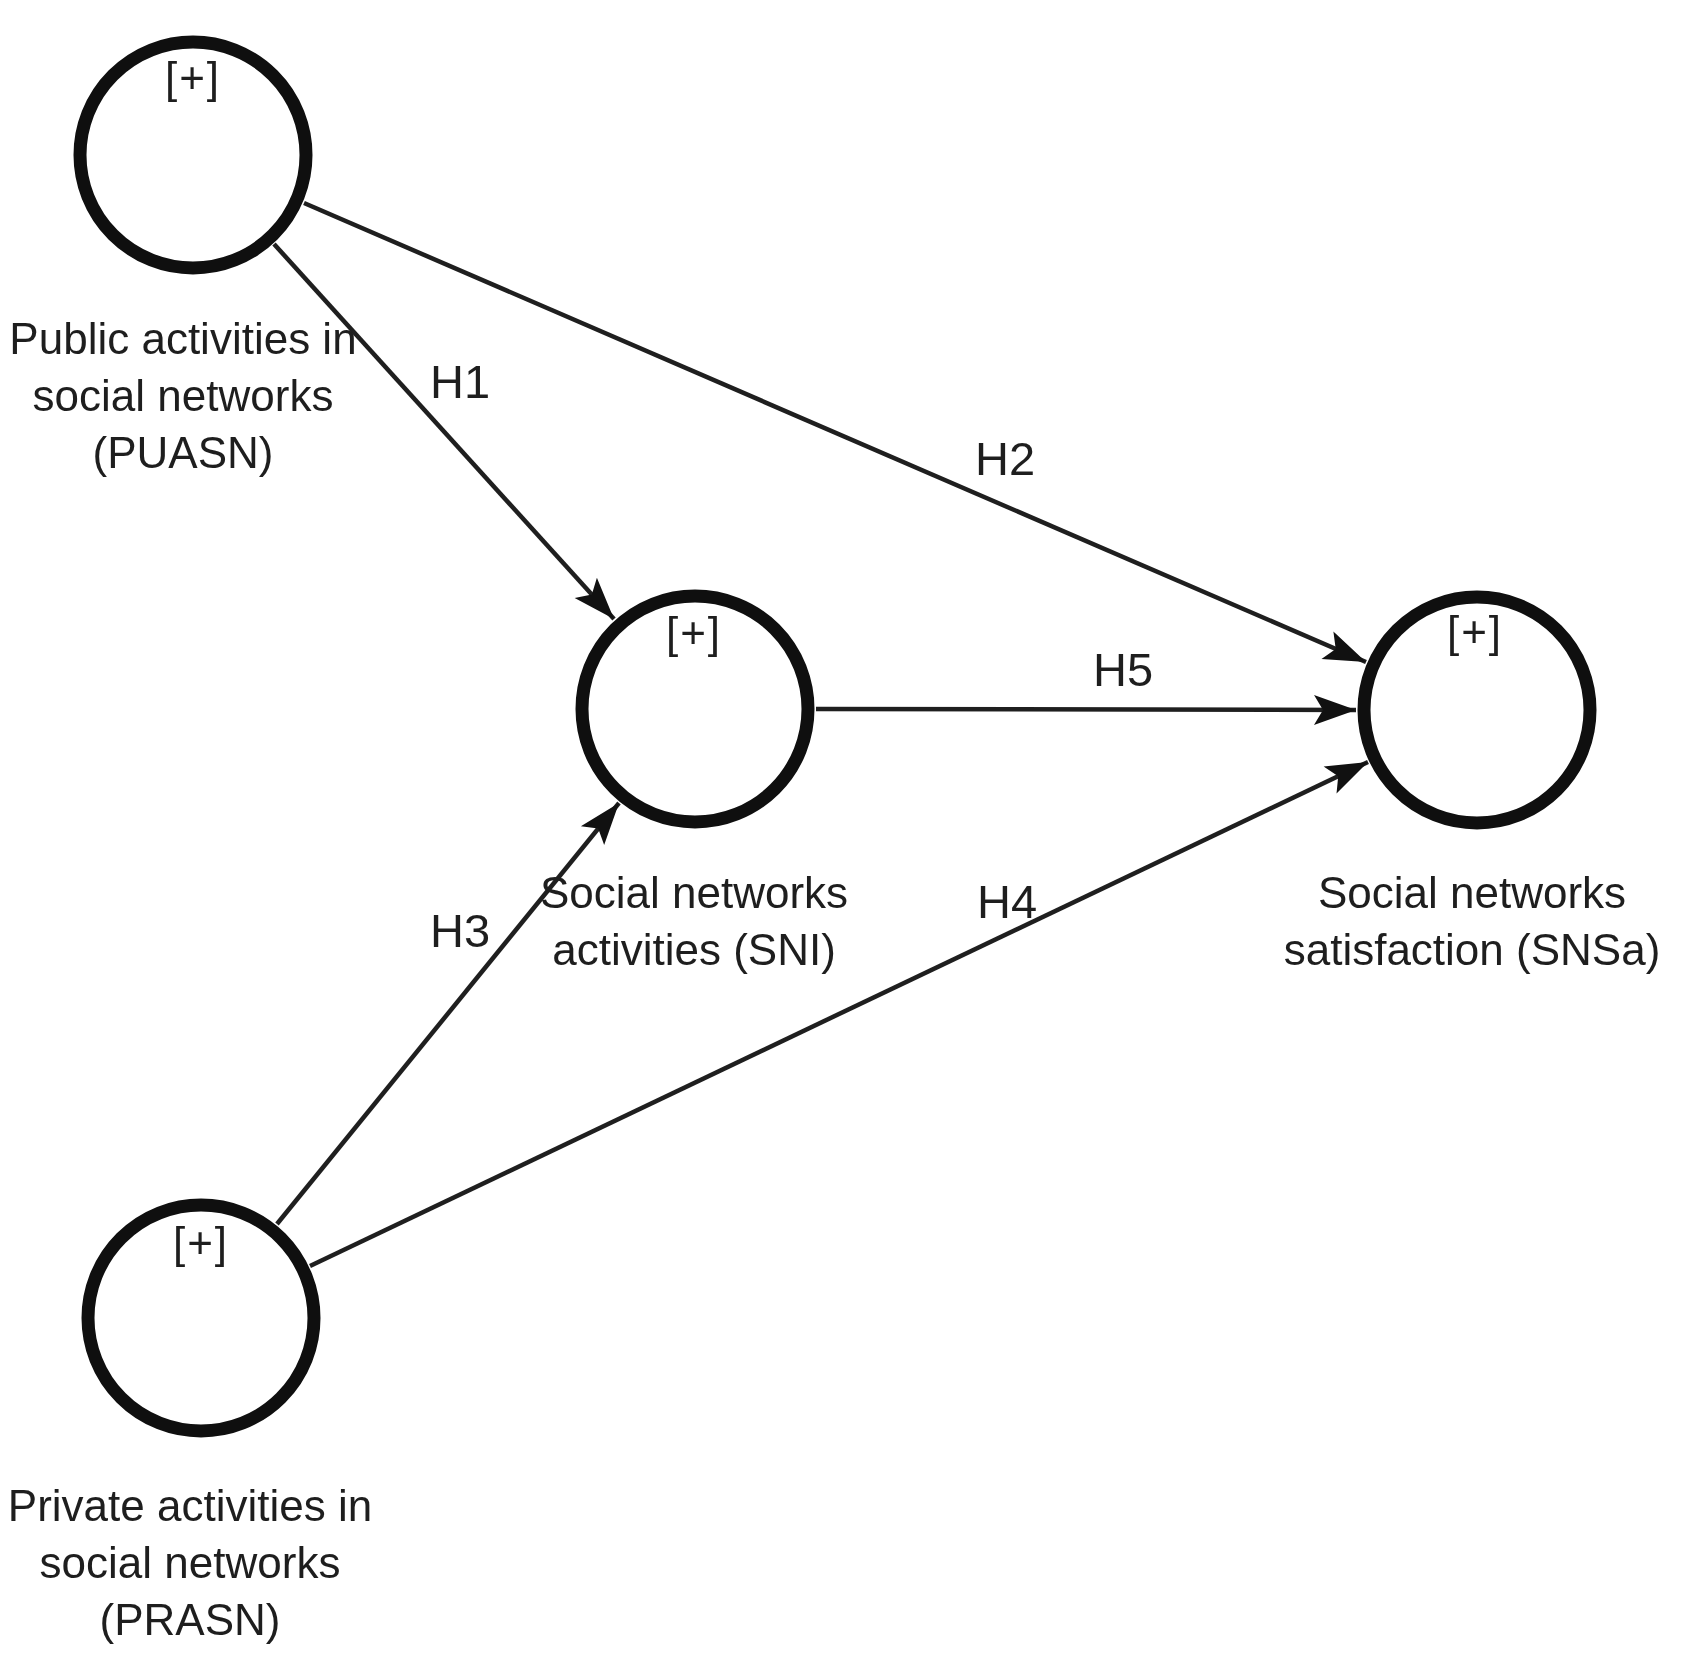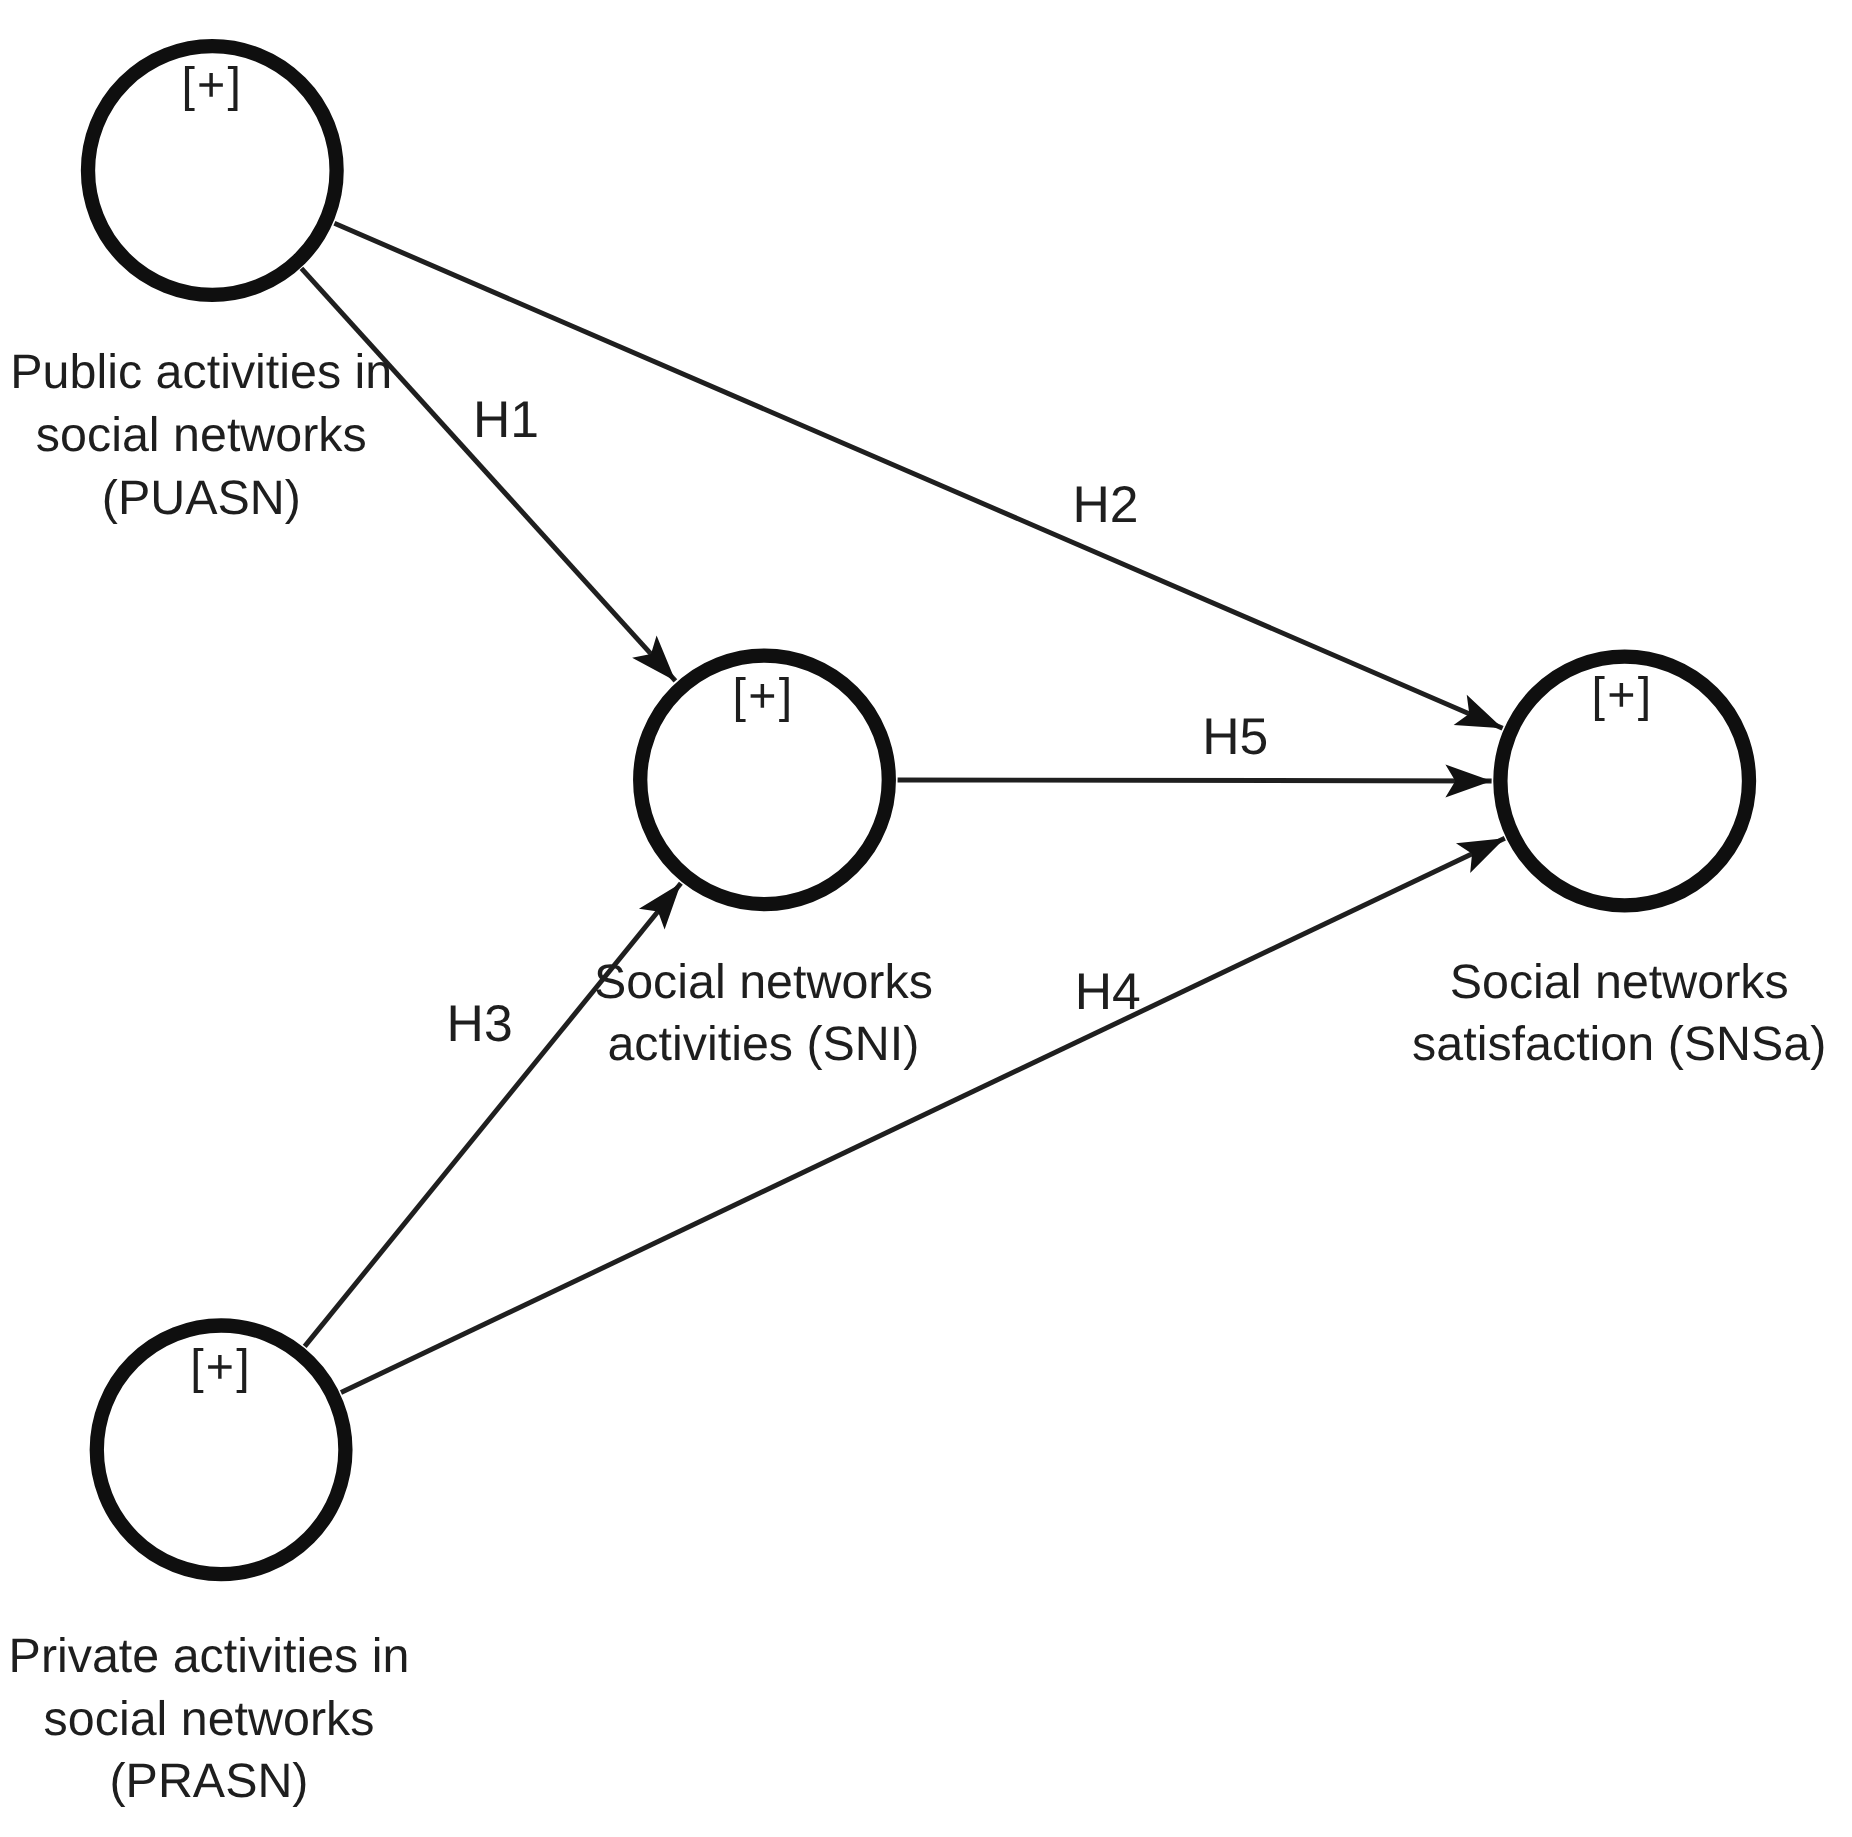--- a/index.html
+++ b/index.html
@@ -91,17 +91,17 @@
   </div>
 
   <div class="node-label" style="left:190px; top:1477px;">
     <div>Private activities in</div>
     <div>social networks</div>
     <div>(PRASN)</div>
   </div>
 
   <span class="edge-label" style="left:460px; top:381px;">H1</span>
   <span class="edge-label" style="left:1005px; top:458px;text-align:center;">H2</span>
-  <span class="edge-label" style="left:436px; top:930px;">H3</span>
+  <span class="edge-label" style="left:460px; top:930px;">H3</span>
   <span class="edge-label" style="left:1007px; top:885px;margin-top:16px;">H4</span>
   <span class="edge-label" style="left:1123px; top:669px;">H5</span>
 
 </div>
 
 </body></html>

